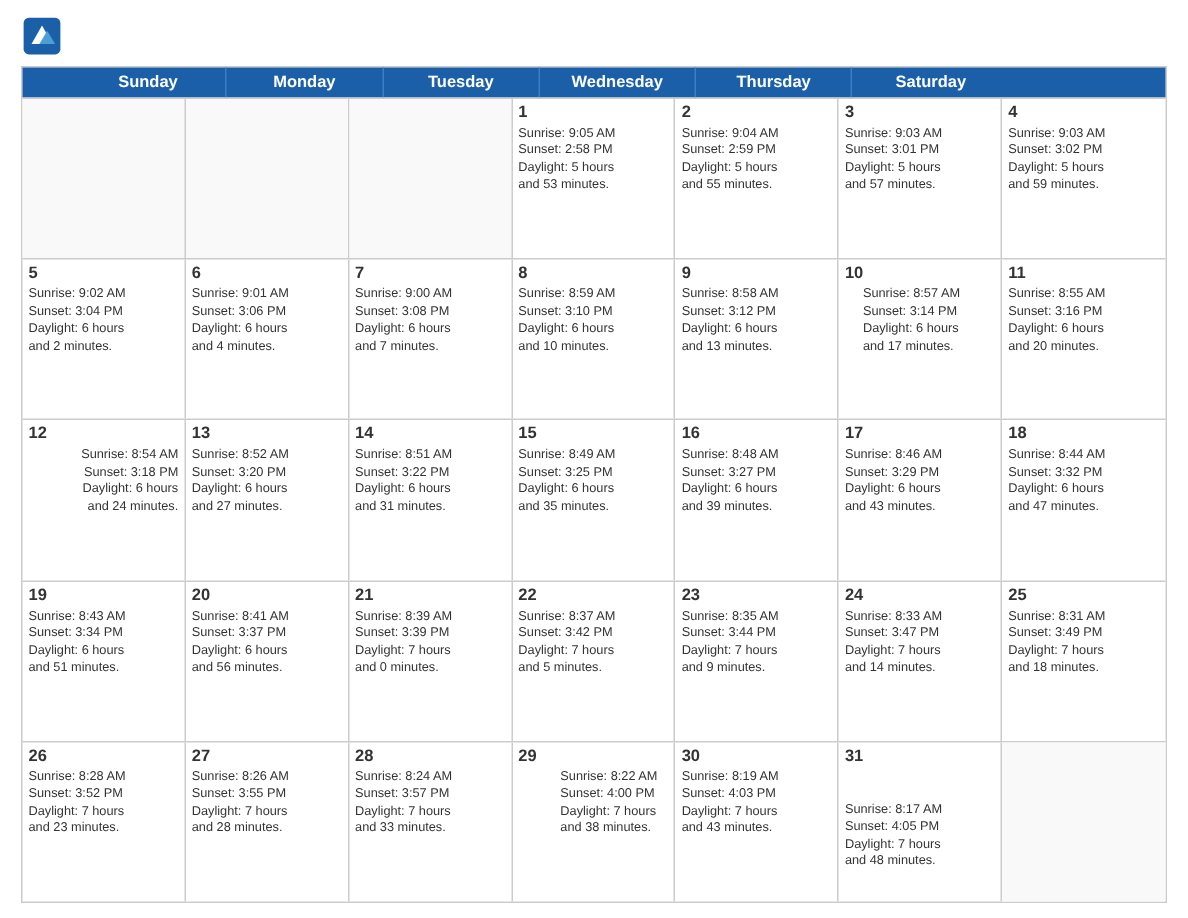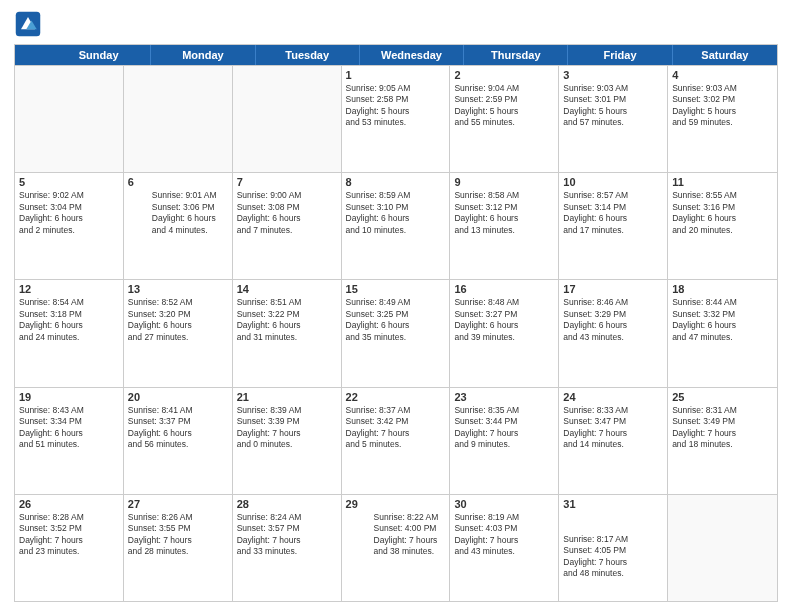--- a/index.html
+++ b/index.html
@@ -132,21 +132,20 @@
     </div>
   </div>
 
   <div class="calendar">
     <div class="cal-header">
     <div class="cal-header-cell">Sunday</div>
         <div class="cal-header-cell">Monday</div>
         <div class="cal-header-cell">Tuesday</div>
         <div class="cal-header-cell">Wednesday</div>
         <div class="cal-header-cell">Thursday</div>
-        <div class="cal-header-cell">Friday</div>
         <div class="cal-header-cell">Saturday</div>
       </div>
     <div class="cal-body">
     <div class="cal-row">
           <div class="cal-cell empty"></div>
           <div class="cal-cell empty"></div>
           <div class="cal-cell empty"></div>
           <div class="cal-cell">
             <span class="day-num">1</span>
             <div class="day-info" style="white-space: pre-line;">Sunrise: 9:05 AM
@@ -179,21 +178,21 @@
         <div class="cal-row">
           <div class="cal-cell">
             <span class="day-num">5</span>
             <div class="day-info" style="white-space: pre-line;">Sunrise: 9:02 AM
 Sunset: 3:04 PM
 Daylight: 6 hours
 and 2 minutes.</div>
           </div>
           <div class="cal-cell">
             <span class="day-num">6</span>
-            <div class="day-info" style="white-space: pre-line; margin-left: 24px;">Sunrise: 9:01 AM
+            <div class="day-info" style="white-space: pre-line;">Sunrise: 9:01 AM
 Sunset: 3:06 PM
 Daylight: 6 hours
 and 4 minutes.</div>
           </div>
           <div class="cal-cell">
             <span class="day-num">7</span>
             <div class="day-info" style="white-space: pre-line;">Sunrise: 9:00 AM
 Sunset: 3:08 PM
 Daylight: 6 hours
 and 7 minutes.</div>
@@ -207,37 +206,37 @@
           </div>
           <div class="cal-cell">
             <span class="day-num">9</span>
             <div class="day-info" style="white-space: pre-line;">Sunrise: 8:58 AM
 Sunset: 3:12 PM
 Daylight: 6 hours
 and 13 minutes.</div>
           </div>
           <div class="cal-cell">
             <span class="day-num">10</span>
-            <div class="day-info" style="white-space: pre-line;">Sunrise: 8:57 AM
+            <div class="day-info" style="white-space: pre-line; margin-left: 12px;">Sunrise: 8:57 AM
 Sunset: 3:14 PM
 Daylight: 6 hours
 and 17 minutes.</div>
           </div>
           <div class="cal-cell">
             <span class="day-num">11</span>
             <div class="day-info" style="white-space: pre-line;">Sunrise: 8:55 AM
 Sunset: 3:16 PM
 Daylight: 6 hours
 and 20 minutes.</div>
           </div>
         </div>
         <div class="cal-row">
           <div class="cal-cell">
             <span class="day-num">12</span>
-            <div class="day-info" style="white-space: pre-line;">Sunrise: 8:54 AM
+            <div class="day-info" style="white-space: pre-line; text-align: right;">Sunrise: 8:54 AM
 Sunset: 3:18 PM
 Daylight: 6 hours
 and 24 minutes.</div>
           </div>
           <div class="cal-cell">
             <span class="day-num">13</span>
             <div class="day-info" style="white-space: pre-line;">Sunrise: 8:52 AM
 Sunset: 3:20 PM
 Daylight: 6 hours
 and 27 minutes.</div>

